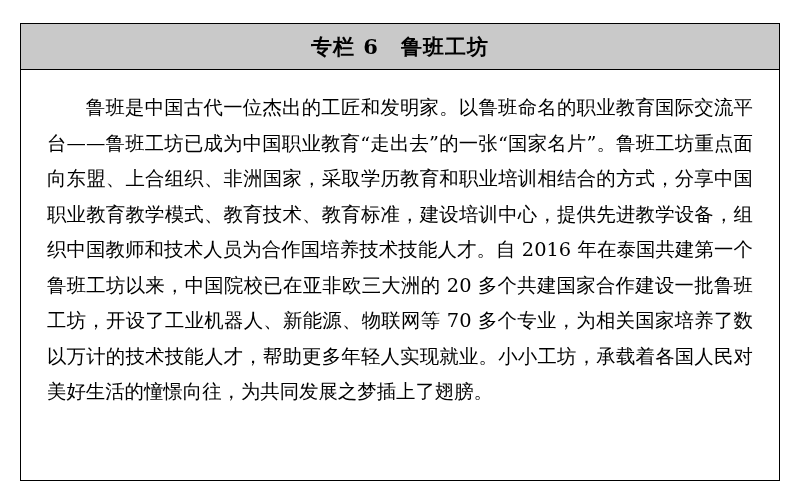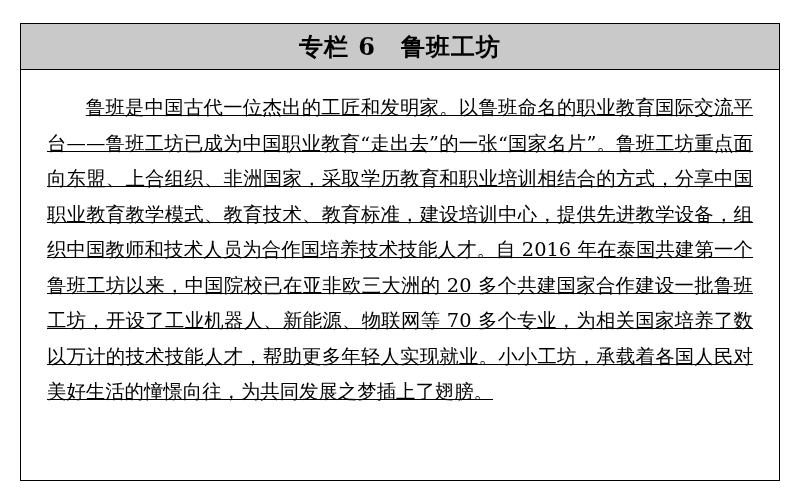--- a/index.html
+++ b/index.html
@@ -34,41 +34,40 @@
     height: 46px;
     background: #c9c9c9;
     border-bottom: 1px solid #000000;
     box-sizing: border-box;
     display: flex;
     align-items: center;
     justify-content: center;
   }
   .box-title {
     font-family: "DejaVu Serif", "Liberation Serif", serif;
-    font-size: 24px;
+    font-size: 21px;
     font-weight: bold;
     color: #000000;
     letter-spacing: 1px;
     white-space: pre;
   }
   .box-body {
     padding: 20px 26px 10px 26px;
     box-sizing: border-box;
   }
   .body-text {
     font-family: "DejaVu Serif", "Liberation Serif", serif;
     font-size: 19.4px;
     line-height: 35.5px;
     color: #000000;
     text-align: justify;
     text-justify: inter-character;
     text-indent: 2em;
     margin: 0;
     word-break: break-all;
-    text-decoration: underline;
   }
 </style>
 </head>
 <body>
 
 <div class="page">
   <div class="box">
     <div class="box-header">
       <div class="box-title">专栏 6　鲁班工坊</div>
     </div>

